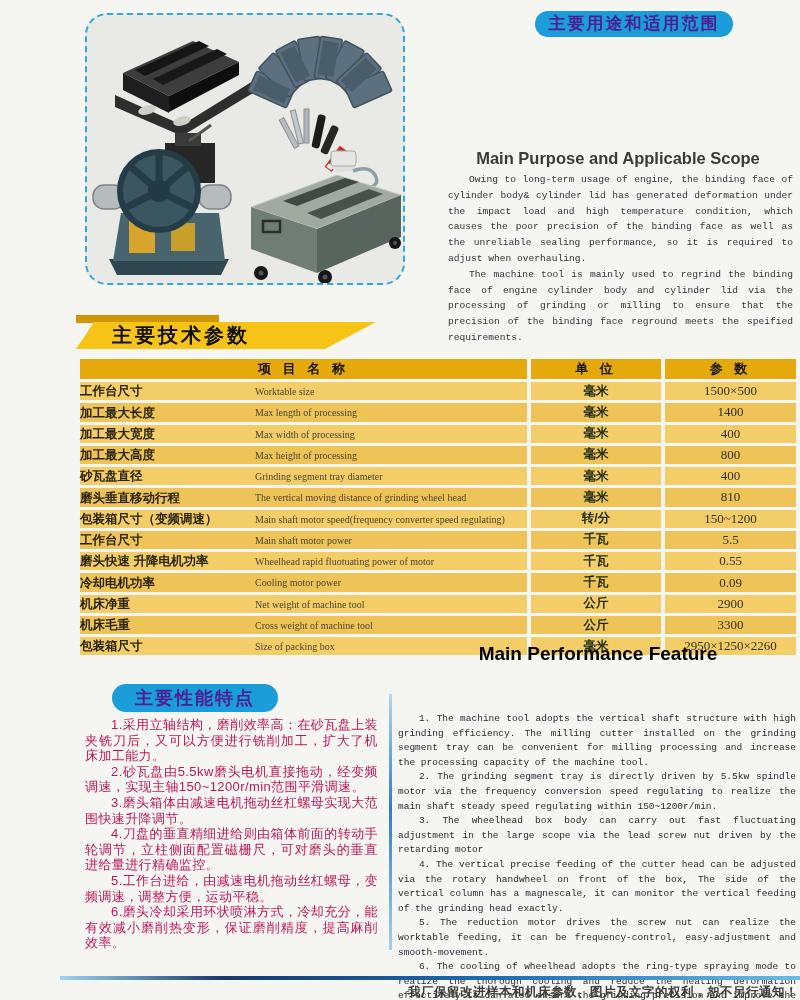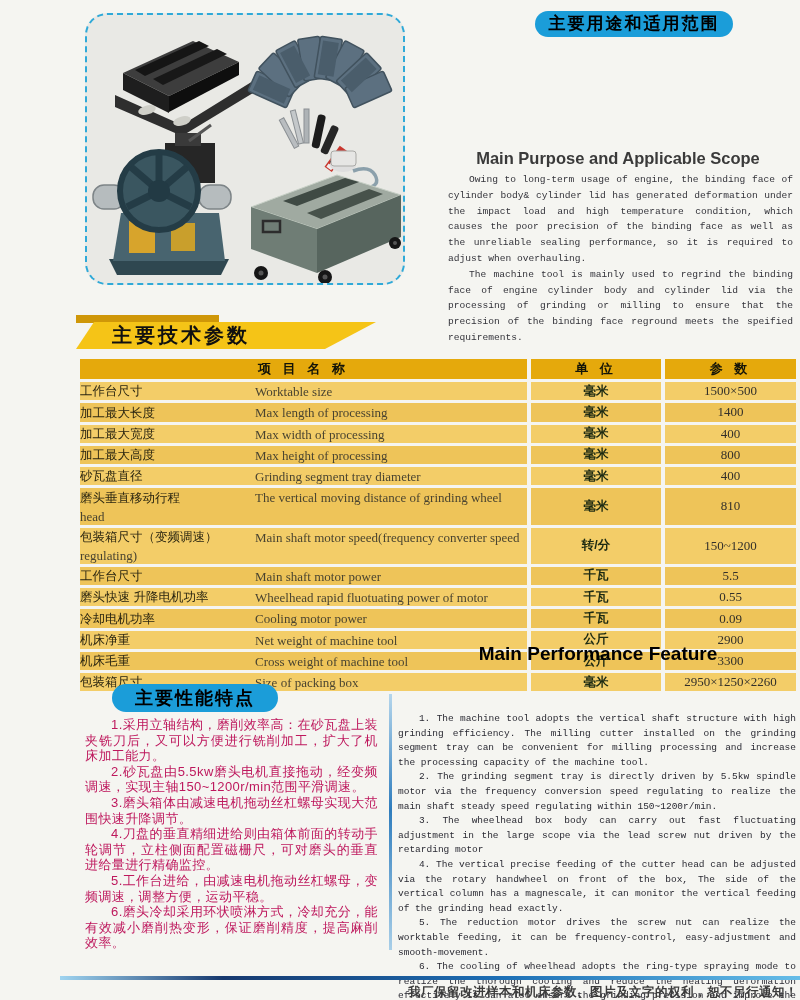--- a/index.html
+++ b/index.html
@@ -5,21 +5,21 @@
   html,body{margin:0;padding:0;}
   body{background:#d8d8d6;font-family:"Liberation Sans",sans-serif;}
   .page{position:relative;width:800px;height:1000px;margin:0 auto;background:#f5f5f1;overflow:hidden;}
 
   
   .photo-panel{position:absolute;left:85px;top:13px;width:320px;height:272px;
     background:#e9e9e5;border:2px dashed #2fa9d8;border-radius:22px;box-sizing:border-box;}
   .photo-panel svg{position:absolute;left:0;top:0;}
 
   
-  .pill{position:absolute;background:#1b9dd9;color:#000000;font-weight:bold;
+  .pill{position:absolute;background:#1b9dd9;color:#4c1d95;font-weight:bold;
     border-radius:16px;text-align:center;letter-spacing:2px;}
   .pill.purpose{left:535px;top:11px;width:198px;height:26px;line-height:26px;font-size:17px;}
   .pill.features{left:112px;top:684px;width:166px;height:28px;line-height:28px;font-size:18px;}
 
   
   .zh-par{position:absolute;left:448px;width:340px;color:#34343f;
     font-size:13.8px;line-height:16.5px;text-align:justify;letter-spacing:0.3px;}
   .zh-par p{margin:0;text-indent:2em;}
   .en-head{position:absolute;color:#3a3a3a;font-weight:bold;text-align:center;}
   .en-head.purpose{left:448px;top:149px;width:340px;font-size:16.5px;}
@@ -37,22 +37,22 @@
 
   
   table.specs{position:absolute;left:76px;top:356px;width:720px;
     border-collapse:separate;border-spacing:4px 3px;table-layout:fixed;}
   table.specs th{background:#e5a90c;height:20px;font-size:13px;color:#141408;
     font-weight:bold;letter-spacing:4px;text-align:center;padding:0;}
   table.specs td{height:17px;padding:0;vertical-align:middle;}
   table.specs tr:nth-child(odd) td{background:#f3cd68;}
   table.specs tr:nth-child(even) td{background:#eec459;}
   td.c-name{padding-left:14px;}
-  td.c-name .zh{display:inline-block;width:175px;font-size:12.5px;font-weight:normal;color:#2a2510;vertical-align:middle;}
-  td.c-name .en{font-family:"Liberation Serif",serif;font-size:13px;color:#4a4430;vertical-align:middle;}
+  td.c-name .zh{display:inline-block;width:175px;font-size:12.5px;font-weight:bold;color:#2a2510;vertical-align:middle;}
+  td.c-name .en{font-family:"Liberation Serif",serif;font-size:10px;color:#4a4430;vertical-align:middle;}
   td.c-unit{text-align:center;font-size:12.5px;font-weight:bold;color:#1c2a12;}
   td.c-val{text-align:center;font-family:"Liberation Serif",serif;font-size:13px;color:#33302a;}
 
   
   .feat-zh{position:absolute;left:85px;top:717px;width:293px;color:#be185d;
     font-size:13px;line-height:15.6px;text-align:justify;letter-spacing:0.4px;}
   .feat-zh p{margin:0;text-indent:2em;}
   .col-divider{position:absolute;left:389px;top:694px;width:3px;height:256px;
     background:linear-gradient(#b5d6ec 0%,#2f7dbd 45%,#a9cfe8 100%);}
   .en-head.features{left:400px;top:643px;width:396px;font-size:19px;color:#000000;}

